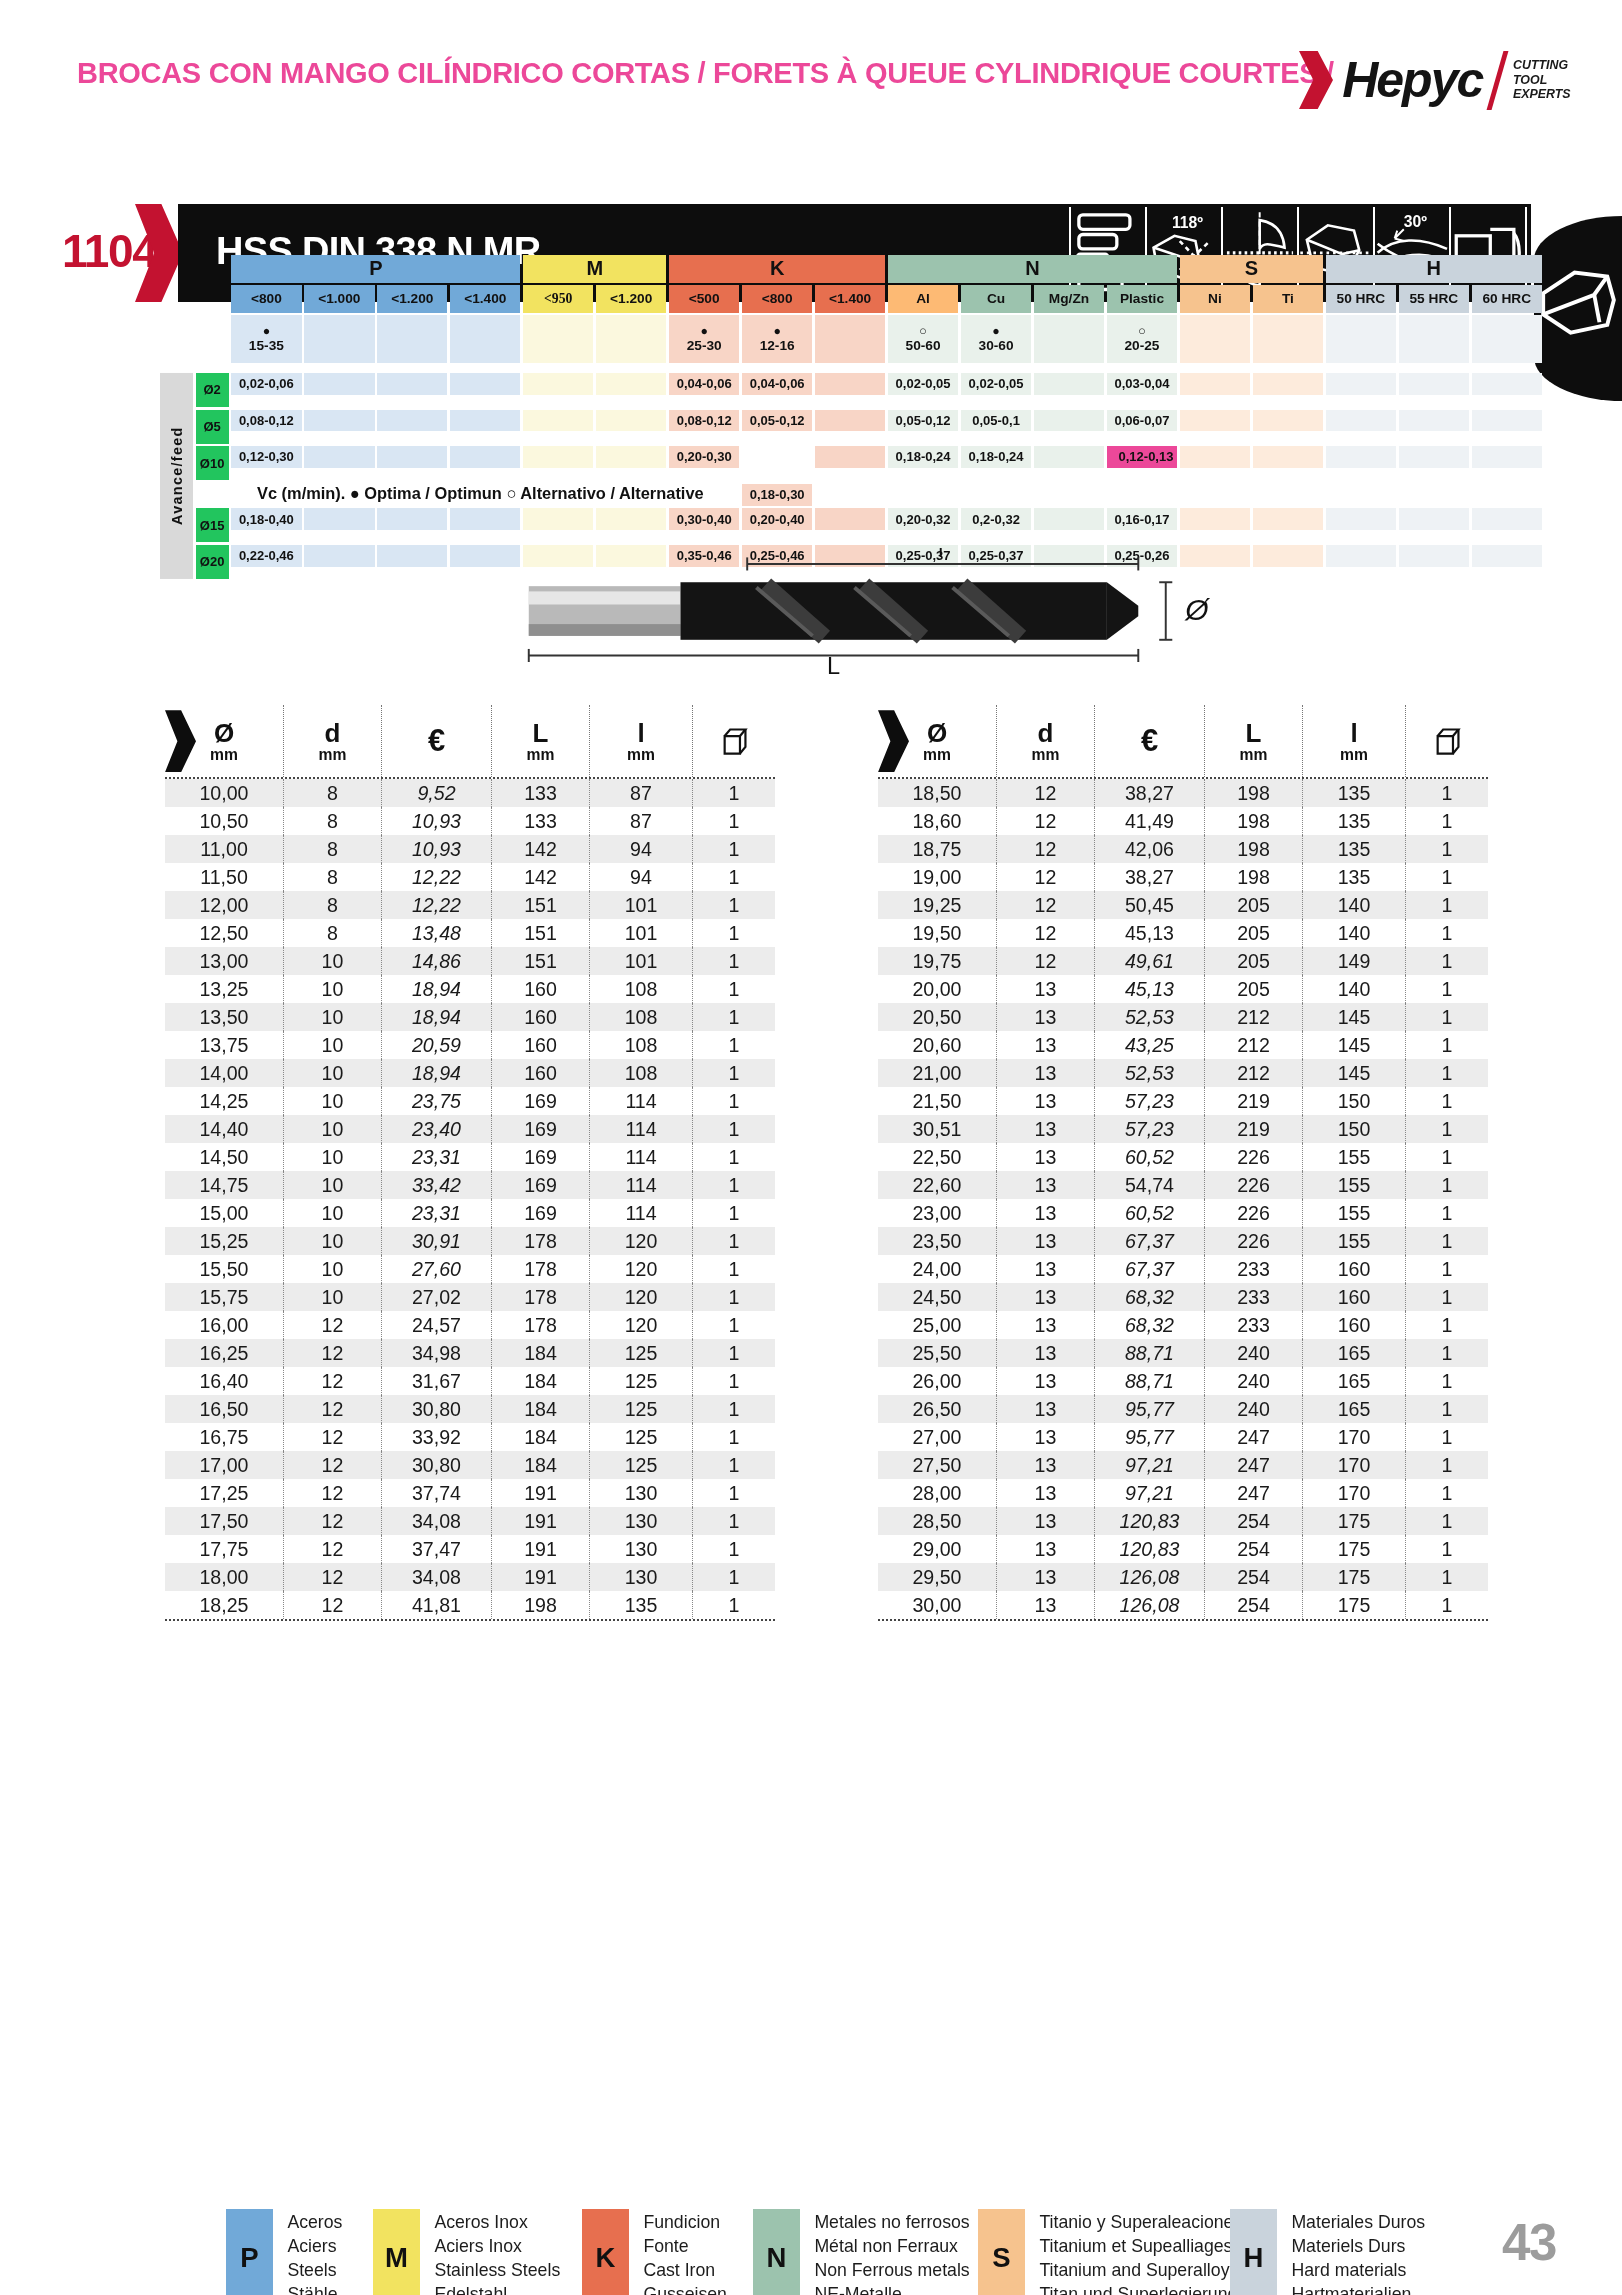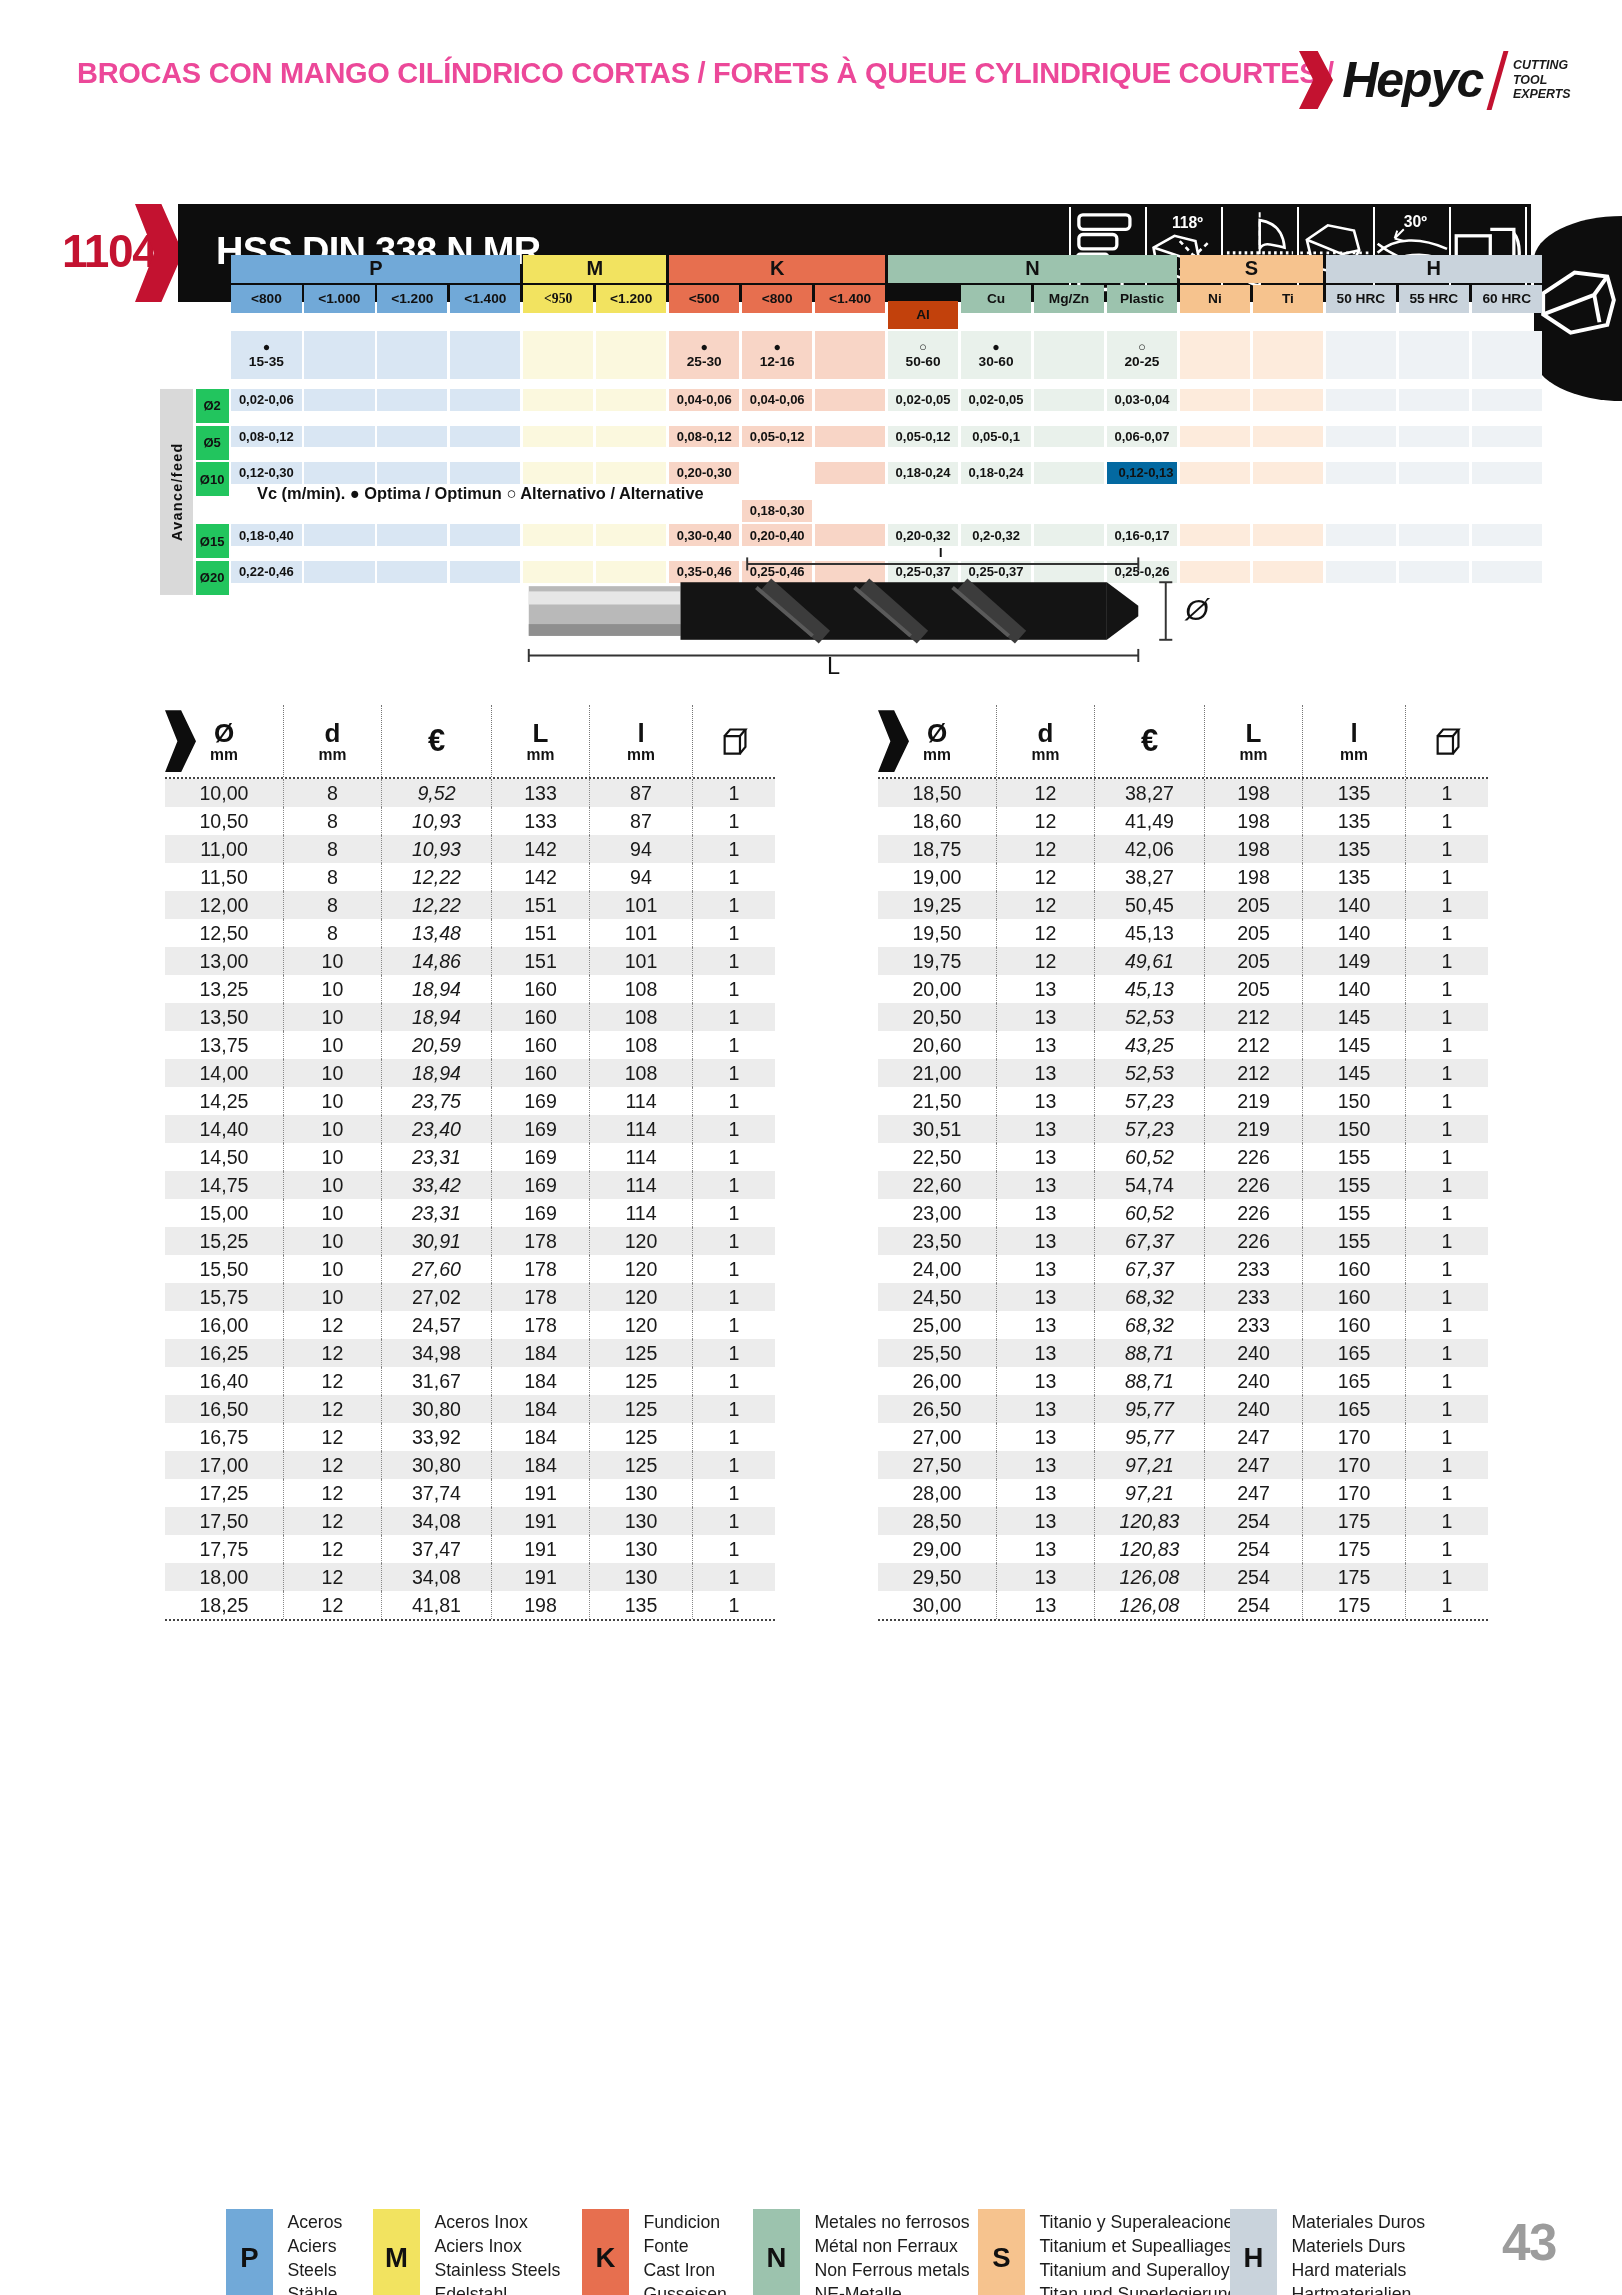--- a/index.html
+++ b/index.html
@@ -197,21 +197,21 @@
     <div class="cc"></div>
     <div class="cc cc-sub" style="background: rgb(113, 169, 216);">&lt;800</div>
     <div class="cc cc-sub" style="background: rgb(113, 169, 216);">&lt;1.000</div>
     <div class="cc cc-sub" style="background: rgb(113, 169, 216);">&lt;1.200</div>
     <div class="cc cc-sub" style="background: rgb(113, 169, 216);">&lt;1.400</div>
     <div class="cc cc-sub" style="background: rgb(242, 227, 96); font-family: Liberation Serif, serif;">&lt;950</div>
     <div class="cc cc-sub" style="background: rgb(242, 227, 96);">&lt;1.200</div>
     <div class="cc cc-sub" style="background: rgb(231, 111, 79);">&lt;500</div>
     <div class="cc cc-sub" style="background: rgb(231, 111, 79);">&lt;800</div>
     <div class="cc cc-sub" style="background: rgb(231, 111, 79);">&lt;1.400</div>
-    <div class="cc cc-sub" style="background: #c2410c; margin-top: 16px;">Al</div>
+    <div class="cc cc-sub" style="background: #fdba74;">Al</div>
     <div class="cc cc-sub" style="background: rgb(156, 195, 174);">Cu</div>
     <div class="cc cc-sub" style="background: rgb(156, 195, 174);">Mg/Zn</div>
     <div class="cc cc-sub" style="background: rgb(156, 195, 174);">Plastic</div>
     <div class="cc cc-sub" style="background: rgb(246, 195, 142);">Ni</div>
     <div class="cc cc-sub" style="background: rgb(246, 195, 142);">Ti</div>
     <div class="cc cc-sub" style="background: rgb(201, 211, 220);">50 HRC</div>
     <div class="cc cc-sub" style="background: rgb(201, 211, 220);">55 HRC</div>
     <div class="cc cc-sub" style="background: rgb(201, 211, 220);">60 HRC</div>
     <div class="cc"></div>
     <div class="cc"></div>
@@ -297,21 +297,21 @@
     <div class="cc cc-feed" style="background: rgb(217, 230, 243);"></div>
     <div class="cc cc-feed" style="background: rgb(217, 230, 243);"></div>
     <div class="cc cc-feed" style="background: rgb(251, 248, 222);"></div>
     <div class="cc cc-feed" style="background: rgb(251, 248, 222);"></div>
     <div class="cc cc-feed" style="background: rgb(248, 213, 198);">0,20-0,30</div>
     <div class="cc cc-feed" style="background: rgb(248, 213, 198); margin-top: 38px;">0,18-0,30</div>
     <div class="cc cc-feed" style="background: rgb(248, 213, 198);"></div>
     <div class="cc cc-feed" style="background: rgb(233, 241, 235);">0,18-0,24</div>
     <div class="cc cc-feed" style="background: rgb(233, 241, 235);">0,18-0,24</div>
     <div class="cc cc-feed" style="background: rgb(233, 241, 235);"></div>
-    <div class="cc cc-feed" style="background: #0369a1; padding-left: 8px;">0,12-0,13</div>
+    <div class="cc cc-feed" style="background: #ec4899; padding-left: 8px;">0,12-0,13</div>
     <div class="cc cc-feed" style="background: rgb(253, 235, 220);"></div>
     <div class="cc cc-feed" style="background: rgb(253, 235, 220);"></div>
     <div class="cc cc-feed" style="background: rgb(238, 242, 245);"></div>
     <div class="cc cc-feed" style="background: rgb(238, 242, 245);"></div>
     <div class="cc cc-feed" style="background: rgb(238, 242, 245);"></div>
     <div class="cc cc-olabel">Ø15</div>
     <div class="cc cc-feed" style="background: rgb(217, 230, 243);">0,18-0,40</div>
     <div class="cc cc-feed" style="background: rgb(217, 230, 243);"></div>
     <div class="cc cc-feed" style="background: rgb(217, 230, 243);"></div>
     <div class="cc cc-feed" style="background: rgb(217, 230, 243);"></div>

